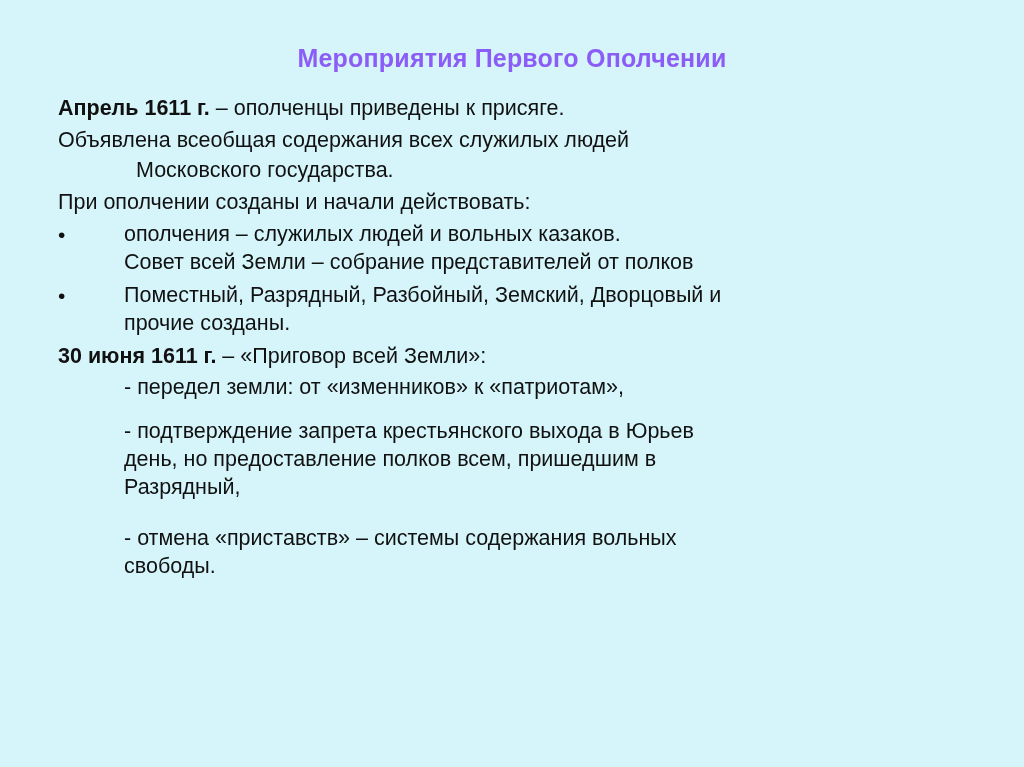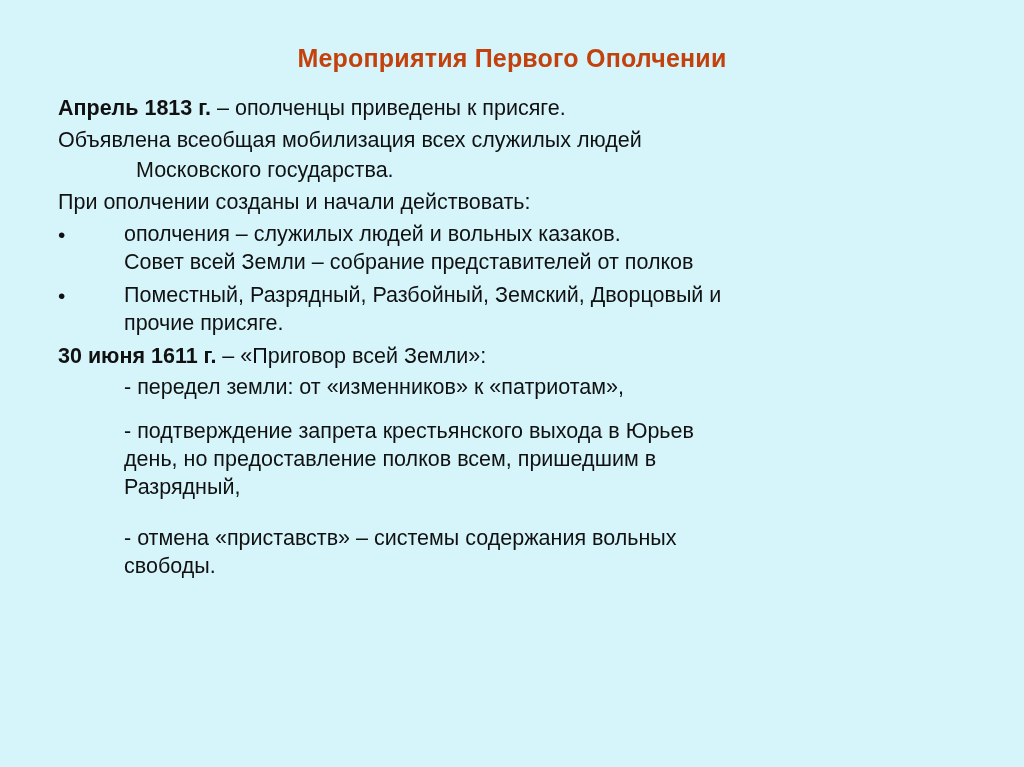--- a/index.html
+++ b/index.html
@@ -16,21 +16,21 @@
   }
   .slide {
     position: relative;
     width: 1024px;
     height: 767px;
     box-sizing: border-box;
     padding: 44px 40px 10px 40px;
   }
   .slide-title {
     text-align: center;
-    color: #c2410c;
+    color: #8b5cf6;
     font-size: 25px;
     font-weight: bold;
     letter-spacing: 0.2px;
     margin: 0 0 22px 0;
   }
   .body {
     font-size: 21.5px;
     line-height: 1.30;
     padding-left: 18px;
   }
@@ -75,41 +75,41 @@
 </head>
 <body>
 
 <div class="slide">
 
   <h1 class="slide-title">Мероприятия Первого Ополчении</h1>
 
   <div class="body">
 
     <p class="line">
-      <span class="bold">Апрель 1813 г.</span><span> – ополченцы приведены к присяге.</span>
+      <span class="bold">Апрель 1611 г.</span><span> – ополченцы приведены к присяге.</span>
     </p>
 
-    <p class="line tight">Объявлена всеобщая мобилизация всех служилых людей</p>
+    <p class="line tight">Объявлена всеобщая содержания всех служилых людей</p>
     <p class="line hang">Московского государства.</p>
 
     <p class="line">При ополчении созданы и начали действовать:</p>
 
     <div class="bullet-row">
       <span class="bullet-mark">•</span>
       <span class="bullet-text">
         <span class="nowrap-break">ополчения – служилых людей и вольных казаков.</span>
         <span class="nowrap-break">Совет всей Земли – собрание представителей от полков</span>
       </span>
     </div>
 
     <div class="bullet-row">
       <span class="bullet-mark">•</span>
       <span class="bullet-text">
         <span class="nowrap-break">Поместный, Разрядный, Разбойный, Земский, Дворцовый и</span>
-        <span class="nowrap-break">прочие присяге.</span>
+        <span class="nowrap-break">прочие созданы.</span>
       </span>
     </div>
 
     <p class="line">
       <span class="bold">30 июня 1611 г.</span><span> – «Приговор всей Земли»:</span>
     </p>
 
     <p class="sub-line">- передел земли: от «изменников» к «патриотам»,</p>
 
 

